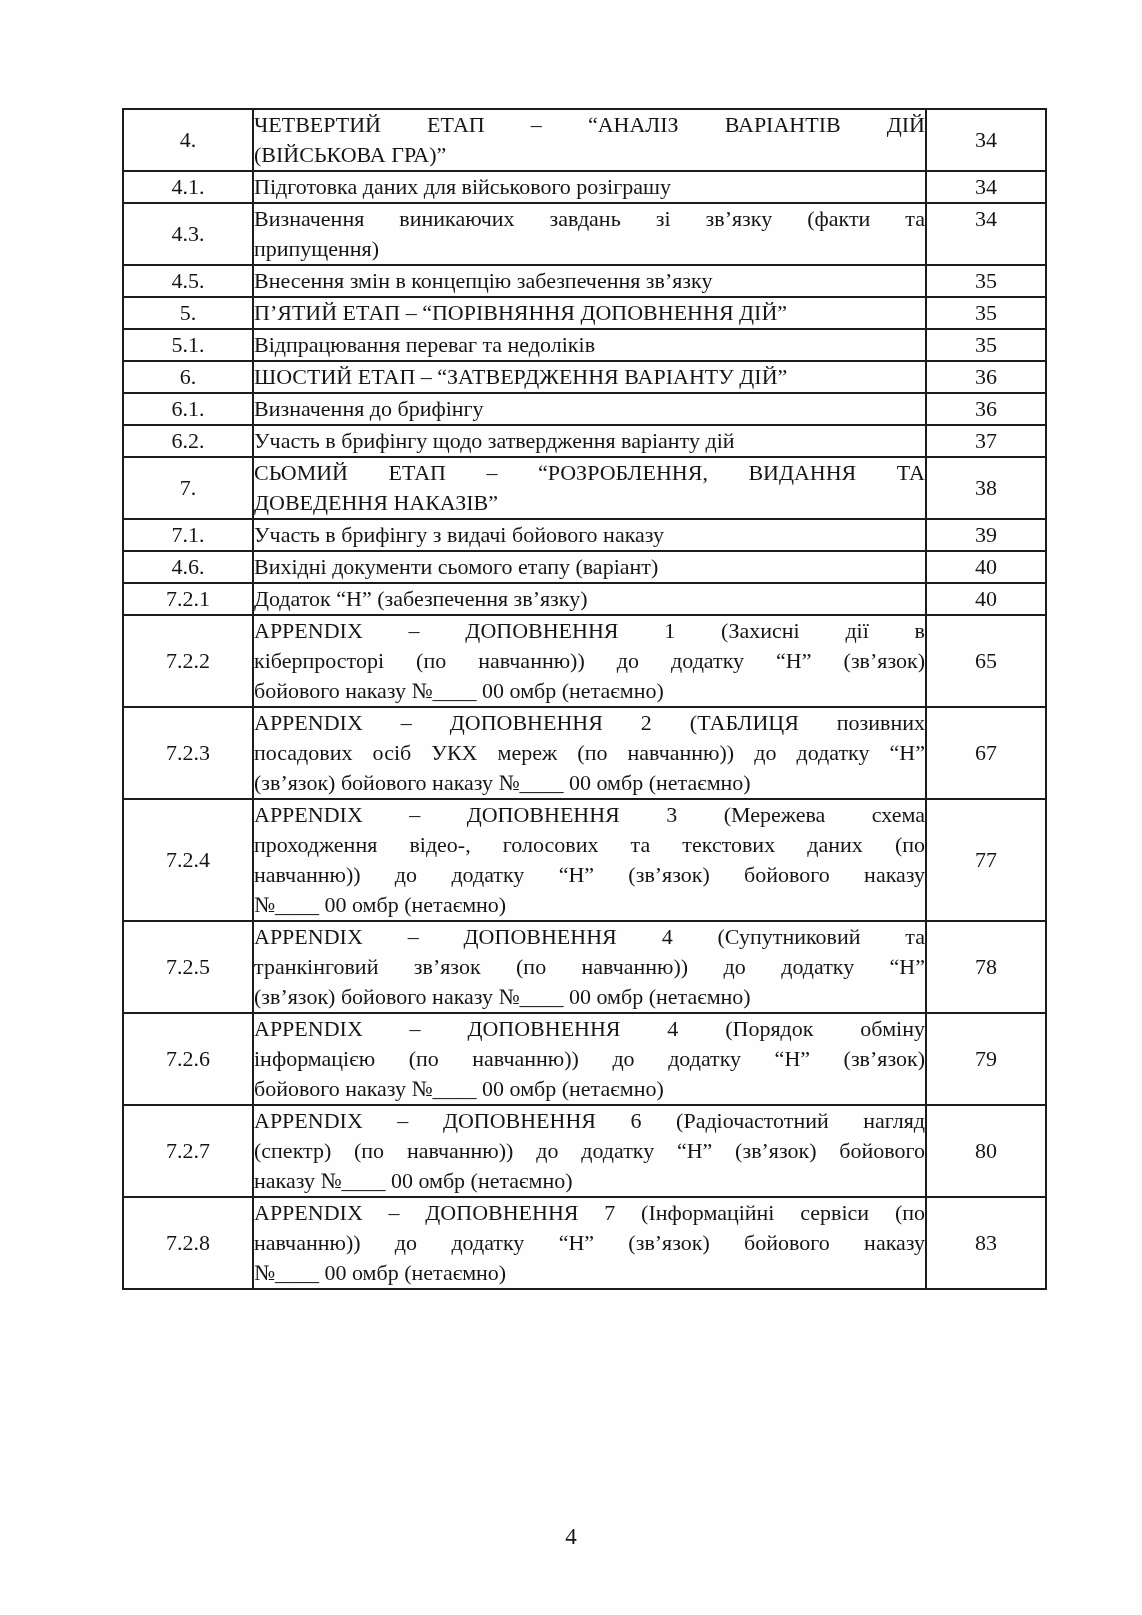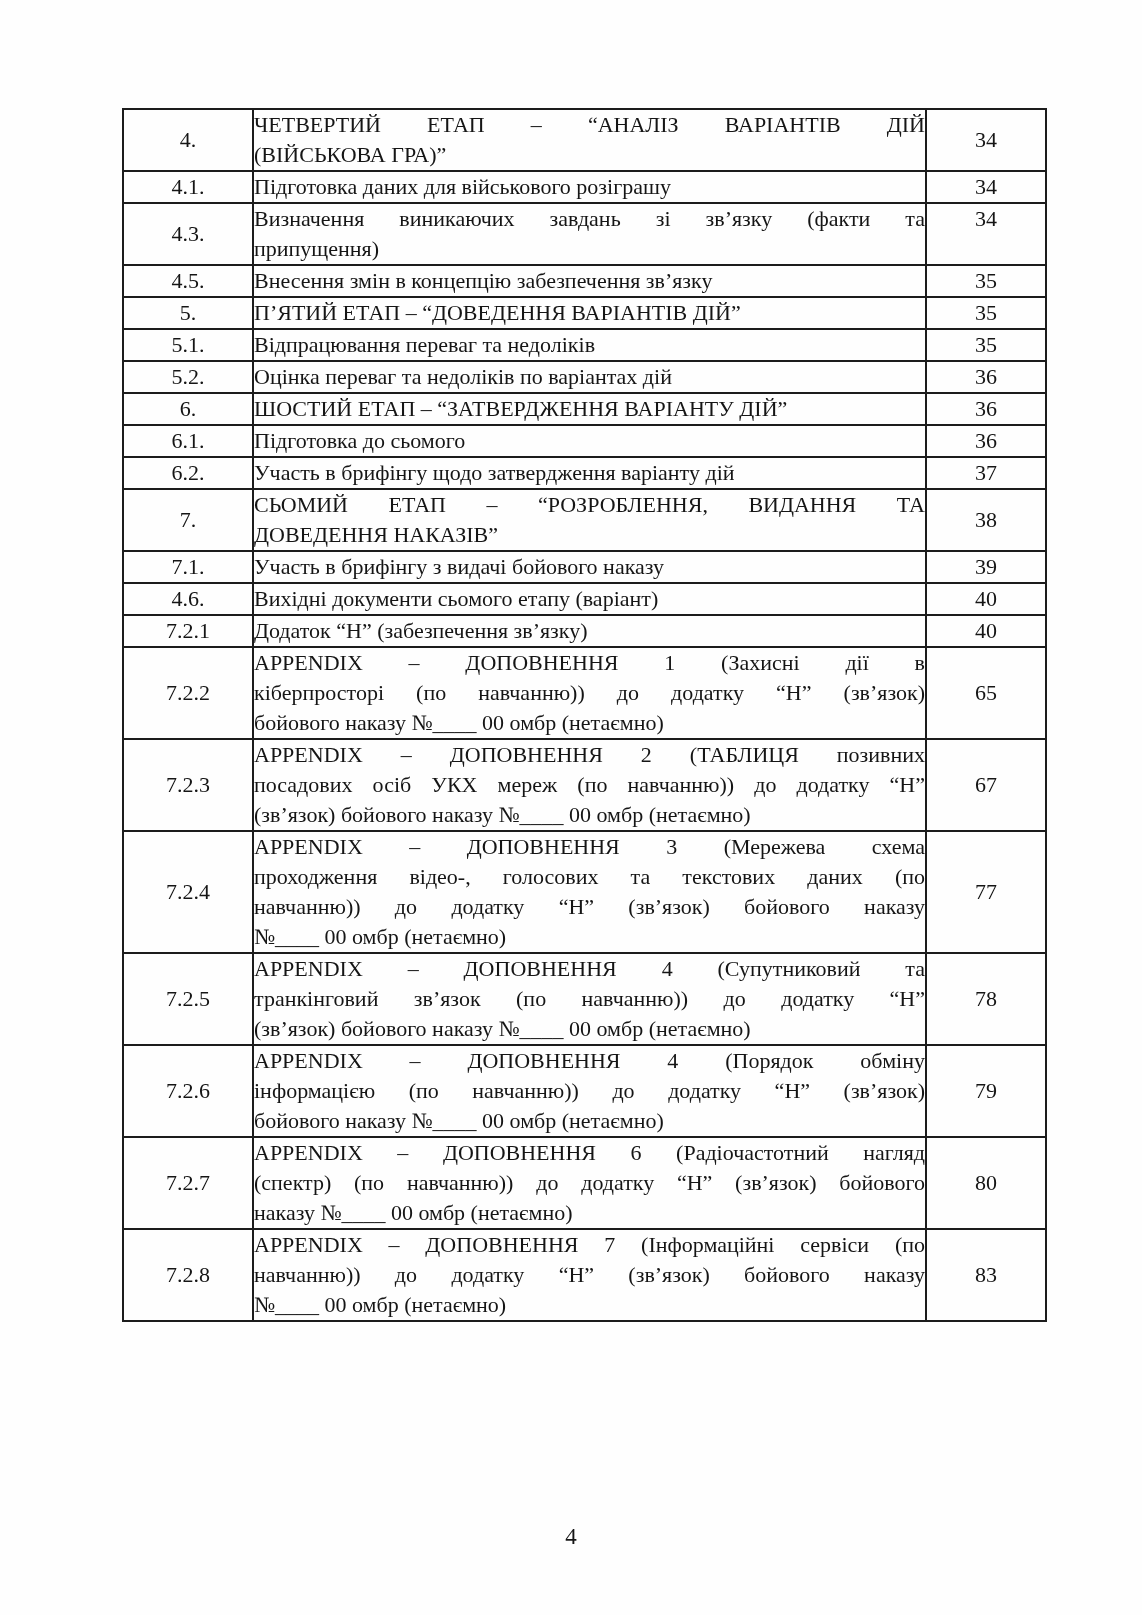--- a/index.html
+++ b/index.html
@@ -108,49 +108,42 @@
         <tr>
           <td class="c-num">4.5.</td>
           <td class="c-title">
             <div class="ln last">Внесення змін в концепцію забезпечення зв’язку</div>
           </td>
           <td class="c-page">35</td>
         </tr>
         <tr>
           <td class="c-num">5.</td>
           <td class="c-title">
-            <div class="ln last">П’ЯТИЙ ЕТАП – “ДОВЕДЕННЯ ВАРІАНТІВ ДІЙ”</div>
+            <div class="ln last">П’ЯТИЙ ЕТАП – “ПОРІВНЯННЯ ДОПОВНЕННЯ ДІЙ”</div>
           </td>
           <td class="c-page">35</td>
         </tr>
         <tr>
           <td class="c-num">5.1.</td>
           <td class="c-title">
             <div class="ln last">Відпрацювання переваг та недоліків</div>
           </td>
           <td class="c-page">35</td>
         </tr>
         <tr>
-          <td class="c-num">5.2.</td>
-          <td class="c-title">
-            <div class="ln last">Оцінка переваг та недоліків по варіантах дій</div>
+          <td class="c-num">6.</td>
+          <td class="c-title">
+            <div class="ln last">ШОСТИЙ ЕТАП – “ЗАТВЕРДЖЕННЯ ВАРІАНТУ ДІЙ”</div>
           </td>
           <td class="c-page">36</td>
         </tr>
         <tr>
-          <td class="c-num">6.</td>
-          <td class="c-title">
-            <div class="ln last">ШОСТИЙ ЕТАП – “ЗАТВЕРДЖЕННЯ ВАРІАНТУ ДІЙ”</div>
-          </td>
-          <td class="c-page">36</td>
-        </tr>
-        <tr>
           <td class="c-num">6.1.</td>
           <td class="c-title">
-            <div class="ln last">Підготовка до сьомого</div>
+            <div class="ln last">Визначення до брифінгу</div>
           </td>
           <td class="c-page">36</td>
         </tr>
         <tr>
           <td class="c-num">6.2.</td>
           <td class="c-title">
             <div class="ln last">Участь в брифінгу щодо затвердження варіанту дій</div>
           </td>
           <td class="c-page">37</td>
         </tr>

